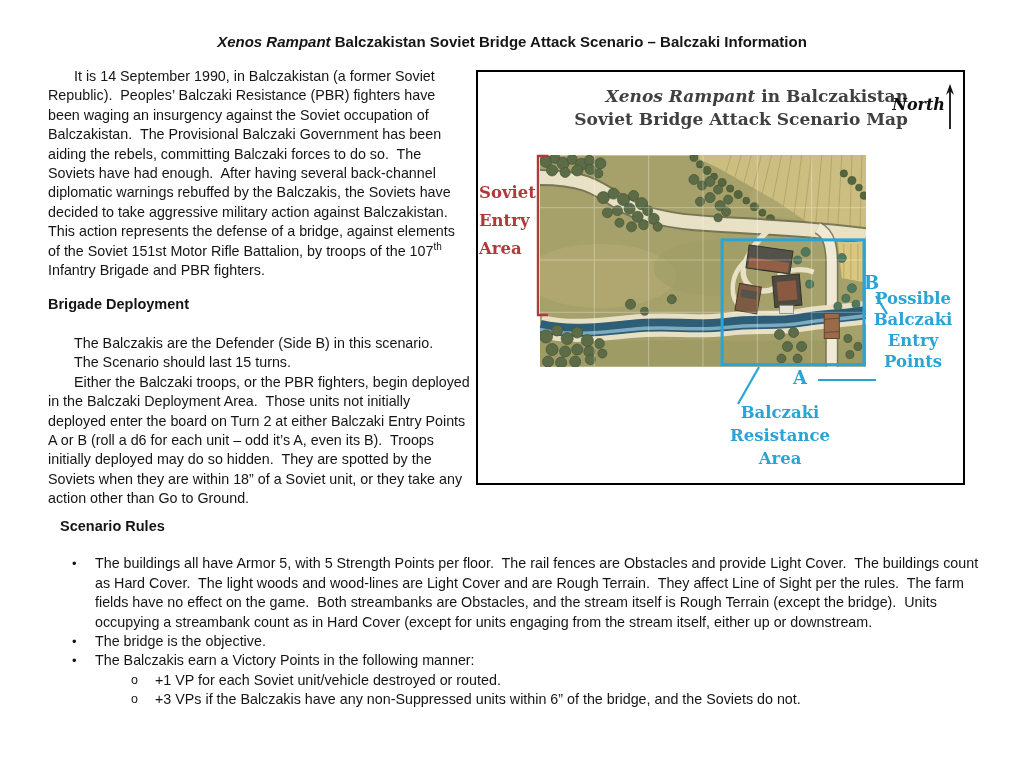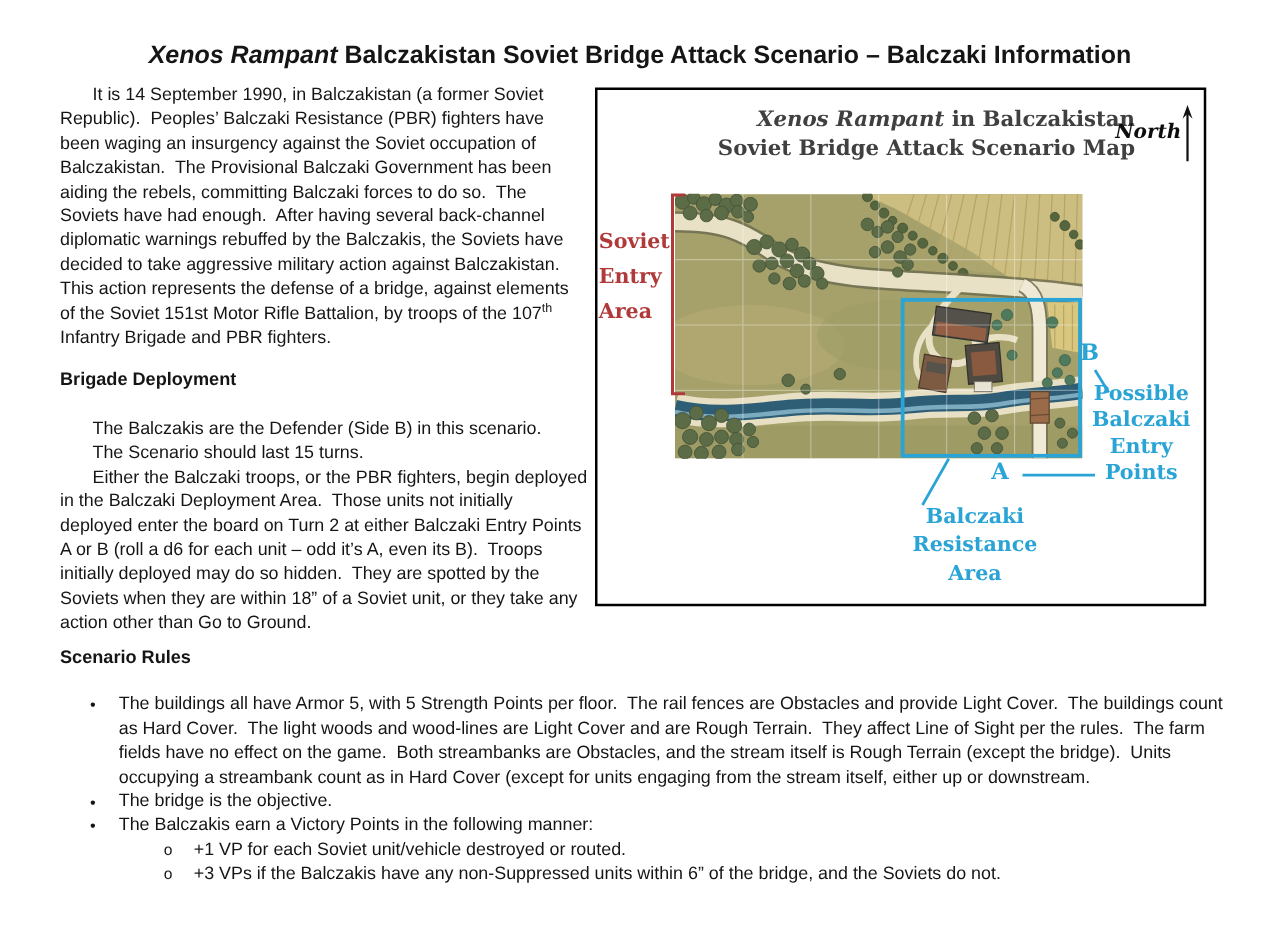--- a/index.html
+++ b/index.html
@@ -2,32 +2,32 @@
 <html><head>
 <meta charset="utf-8">
 <style>
   html,body{margin:0;padding:0;background:#ffffff;}
   body{width:1024px;height:757px;position:relative;overflow:hidden;
        font-family:"Liberation Sans",sans-serif;color:#151515;}
   .page{position:absolute;inset:0;background:#fff;}
 
   
   .doc-title{position:absolute;top:33px;left:0;width:1024px;text-align:center;
-             font-size:20px;font-weight:bold;white-space:pre-wrap;}
+             font-size:15px;font-weight:bold;white-space:pre-wrap;}
   .doc-title .it{font-style:italic;}
 
   .left-col{position:absolute;left:48px;top:67px;width:422px;
             font-size:14.3px;line-height:19.4px;}
   .left-col p{margin:0;text-indent:26px;white-space:pre-wrap;}
   .sec-head{font-weight:bold;margin:15px 0 19px 0;font-size:14.5px;}
   sup{font-size:10px;vertical-align:super;line-height:0;}
 
   .rules{position:absolute;left:48px;top:517px;width:946px;
          font-size:14.3px;line-height:19.4px;}
-  .rules .sec-head{margin:0 0 18px 0;}
+  .rules .sec-head{margin:0 0 18px 12px;}
   .brow{display:flex;align-items:flex-start;}
   .brow .bmark{width:23px;margin-left:24px;flex:none;font-size:13px;}
   .brow .btext{flex:1;white-space:pre-wrap;}
   .srow{display:flex;align-items:flex-start;}
   .srow .smark{width:24px;margin-left:83px;flex:none;font-size:12.5px;}
   .srow .stext{flex:1;white-space:pre-wrap;}
 
   
   .map-box{position:absolute;left:476px;top:70px;width:485px;height:411px;
            border:2px solid #000;background:#fff;}
@@ -39,21 +39,21 @@
   .north-arrow{position:absolute;right:6px;top:11px;}
   .map-svg{position:absolute;left:62px;top:83px;}
   .ann-svg{position:absolute;left:0;top:0;pointer-events:none;}
 
   .lbl-red{position:absolute;color:#b03a3a;text-align:center;
            font-size:16.5px;line-height:28px;}
   .lbl-cyan{color:#2aa4d5;text-align:center;position:absolute;}
   .soviet-entry{left:1px;top:107px;width:36px;}
   .entry-b{left:386px;top:200px;font-size:18px;}
   .entry-a{left:315px;top:295px;font-size:18px;}
-  .possible{left:385px;top:232px;width:100px;font-size:16.5px;line-height:21px;}
+  .possible{left:385px;top:216px;width:100px;font-size:16.5px;line-height:21px;}
   .deploy{left:236px;top:329px;width:132px;font-size:16.5px;line-height:23px;}
 </style>
 </head>
 <body>
 
 <div class="page">
 
   <div class="doc-title"><span class="it">Xenos Rampant</span><span> Balczakistan Soviet Bridge Attack Scenario – Balczaki Information</span></div>
 
   <div class="left-col">

